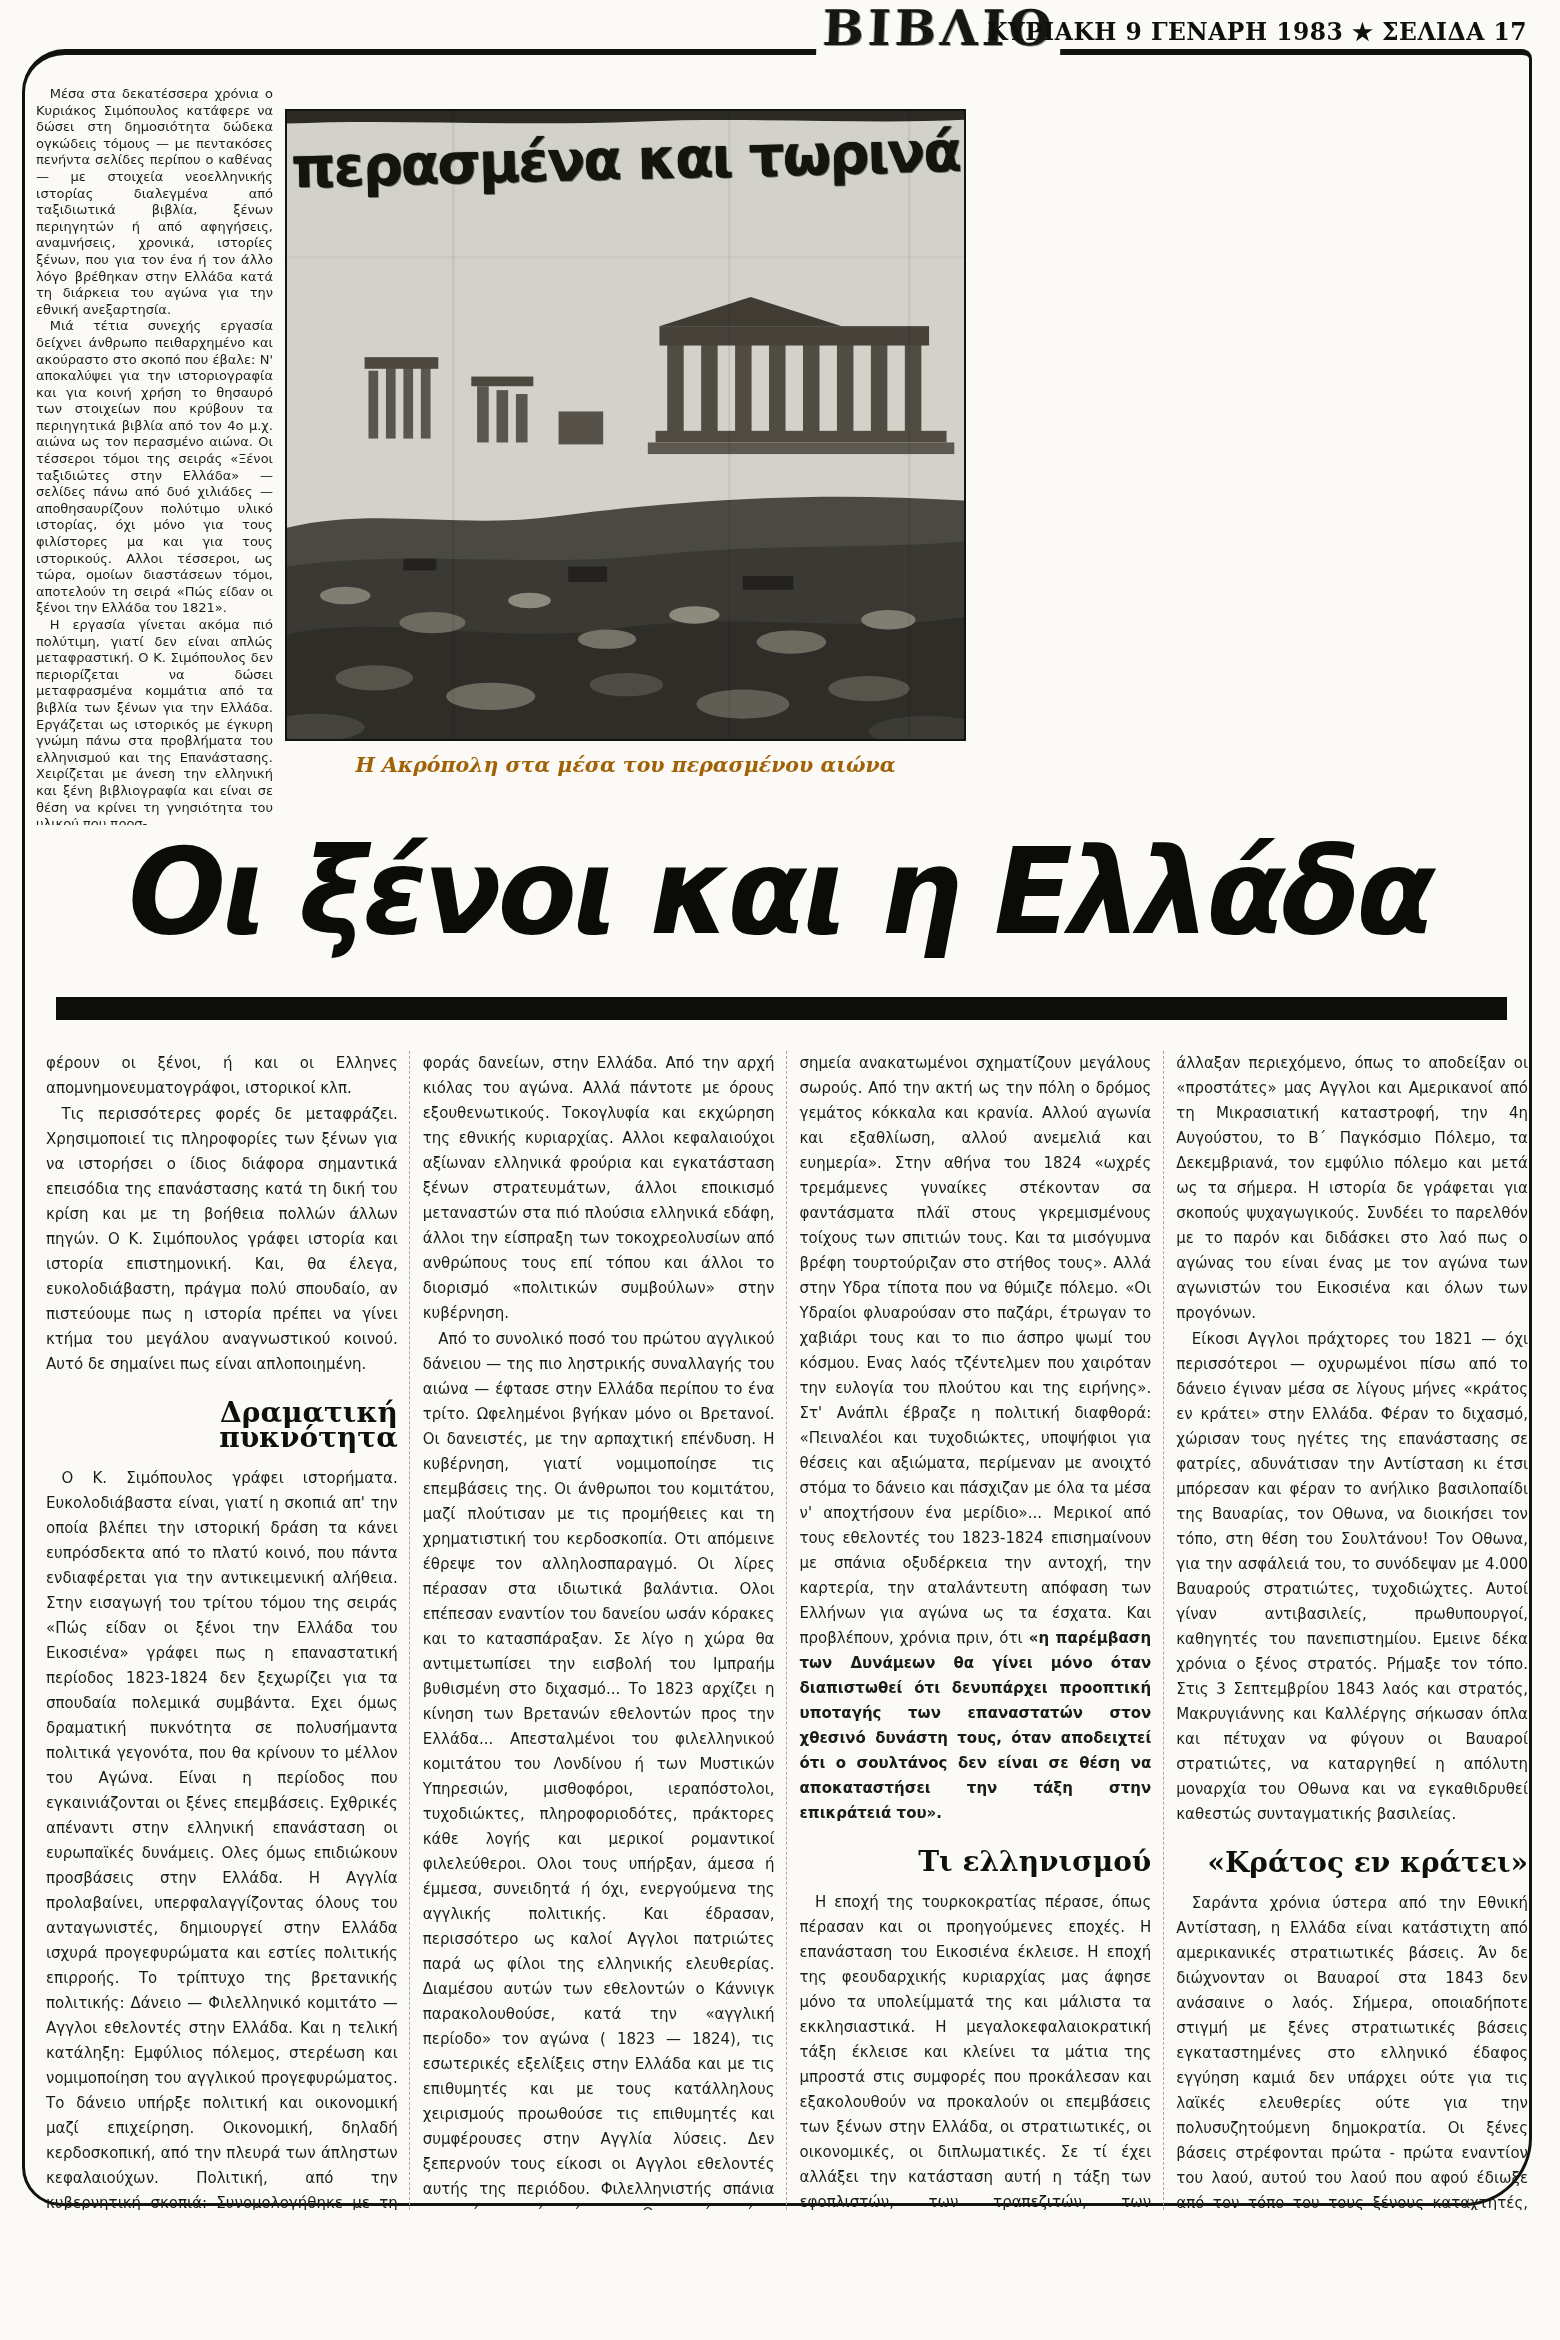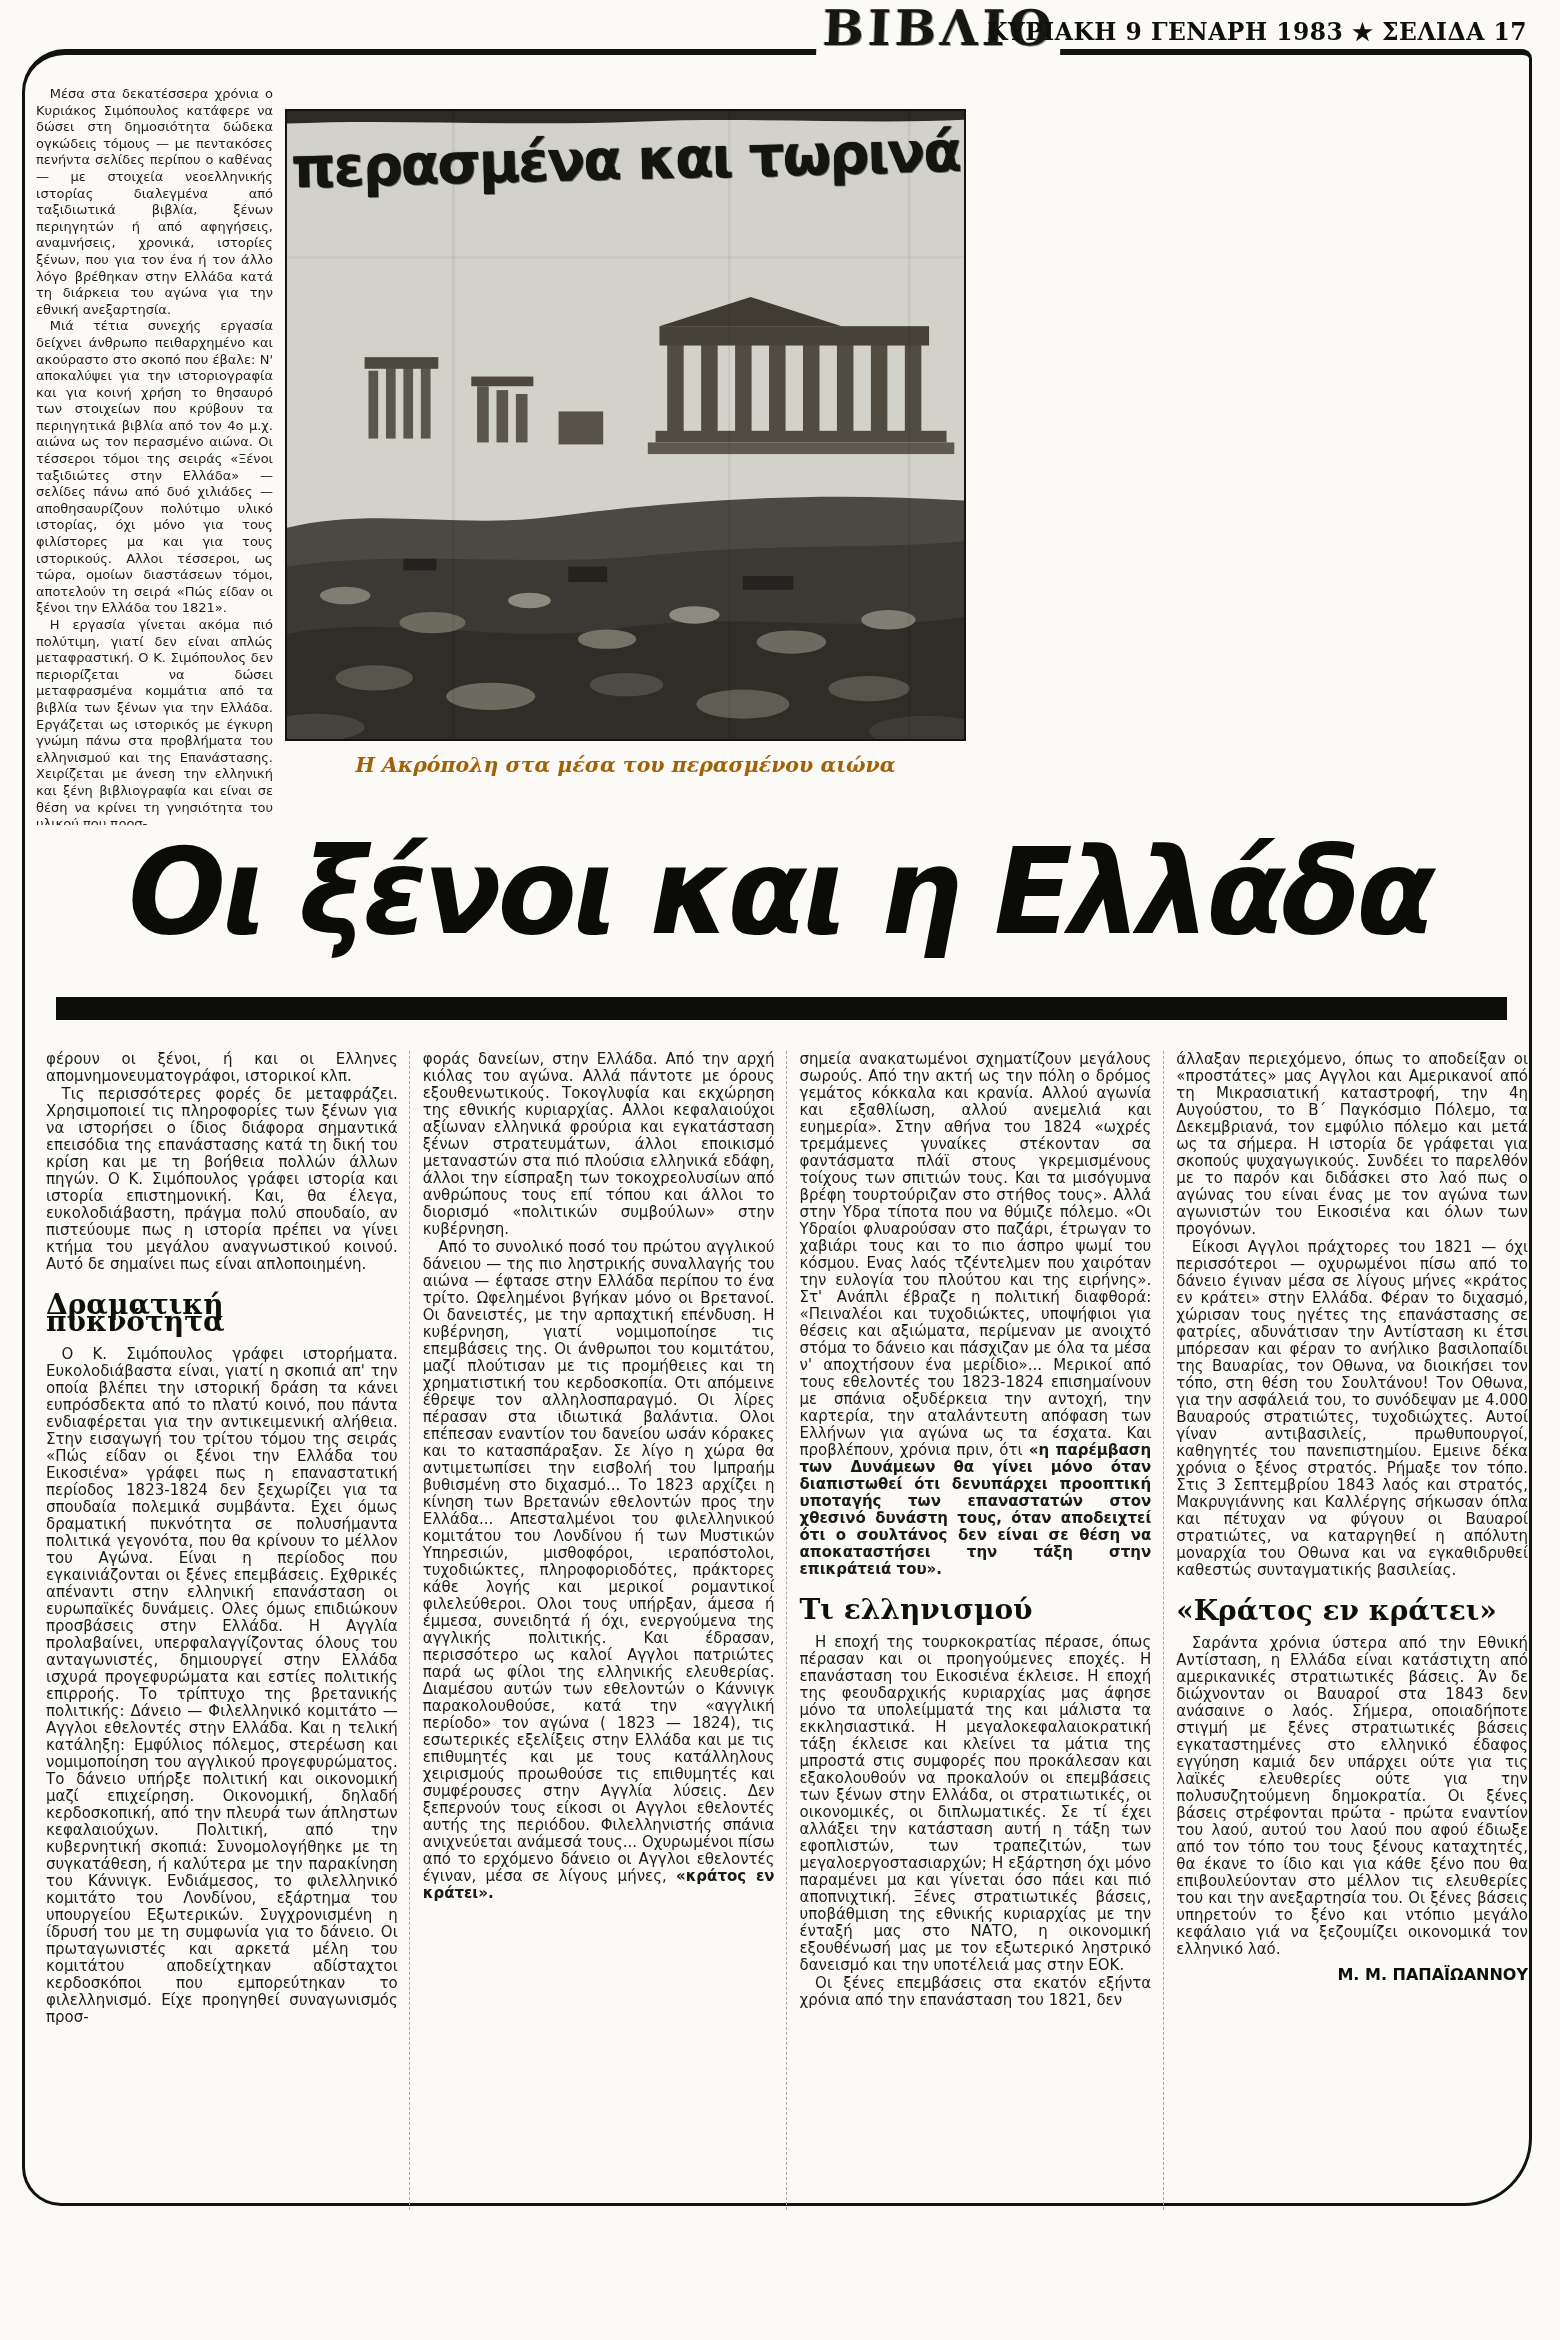--- a/index.html
+++ b/index.html
@@ -58,27 +58,27 @@
     letter-spacing:-3.9px;color:#0b0b08;transform:scaleY(1.04);
     white-space:nowrap;
   }
   .bar{
     position:absolute;left:56px;top:997px;width:1451px;height:23.4px;background:#0d0d0a;
   }
   .cols{
     position:absolute;left:46px;top:1051px;width:1482px;height:1159px;
     display:grid;grid-template-columns:repeat(4,1fr);column-gap:25px;
   }
-  .col{overflow:hidden;text-align:justify;font-size:15px;line-height:17px;color:#1c1c16;}
+  .col{overflow:hidden;text-align:justify;font-size:15px;line-height:25px;color:#1c1c16;}
   .col + .col{border-left:1px dashed #a9a79e;padding-left:12.7px;margin-left:-13.7px;}
   .col p{margin:0 0 1px;text-indent:15.6px;}
   .col p.noindent{text-indent:0;}
   .subhead{
     font-family:"DejaVu Serif",serif;font-weight:bold;font-size:28px;
-    text-align:left;margin:23.4px 0 15.6px;color:#10100b;
+    text-align:right;margin:23.4px 0 15.6px;color:#10100b;
   }
   .byline{
     text-align:right;font-weight:bold;font-size:16px;margin-top:7.8px;color:#0e0e0a;
   }
   .b{font-weight:bold;}
 </style>
 </head>
 <body>
 
 <div class="frame"></div>

